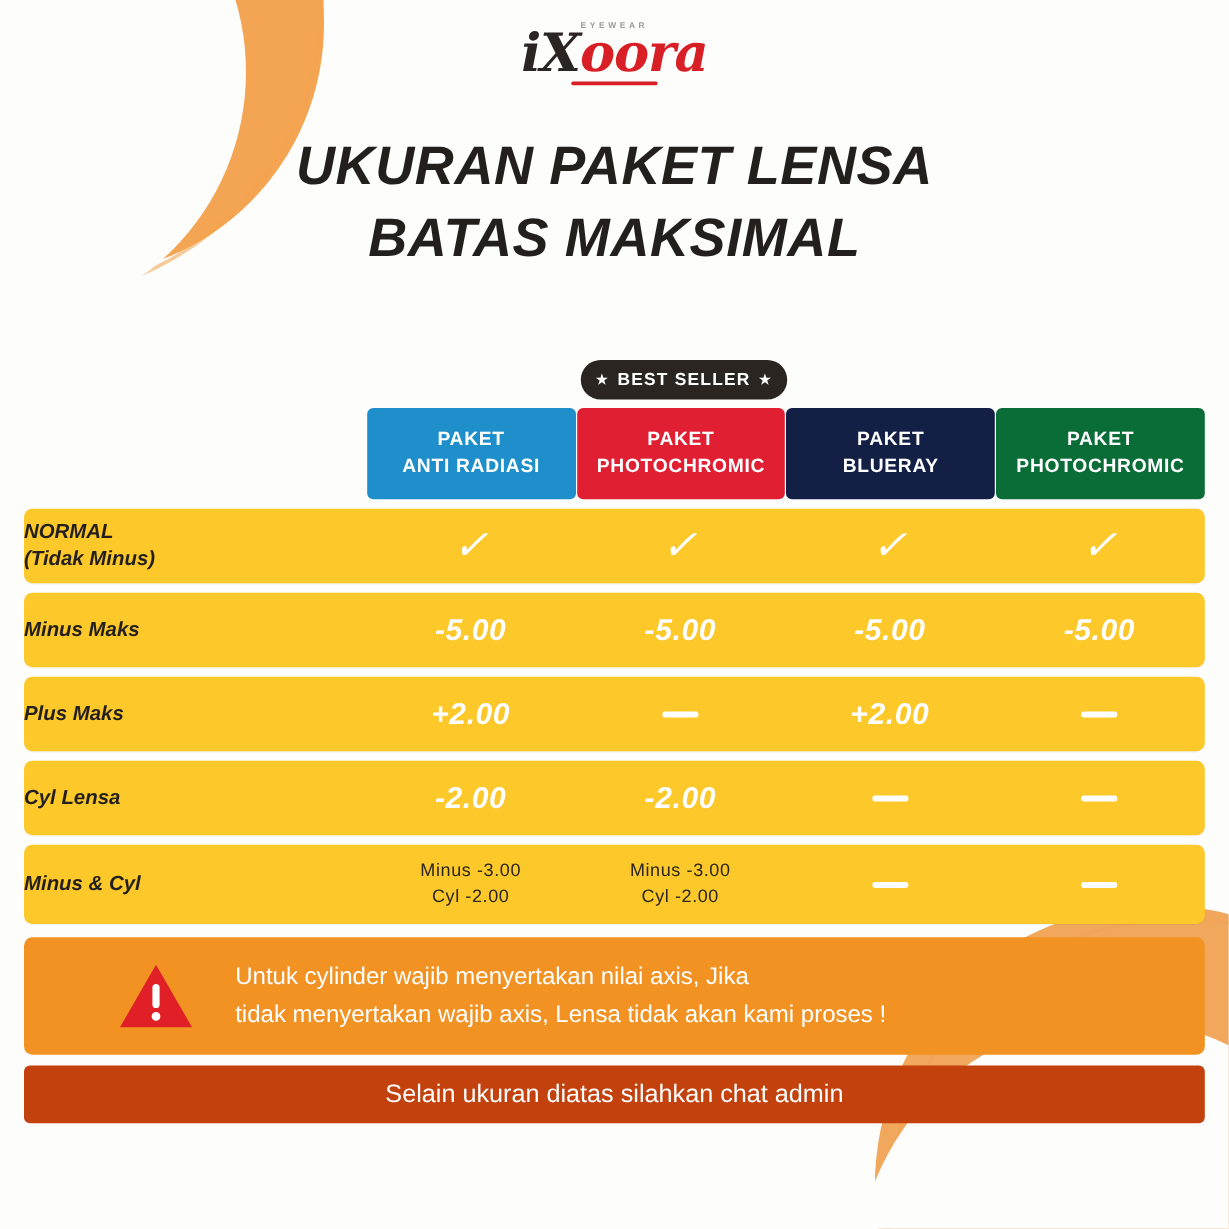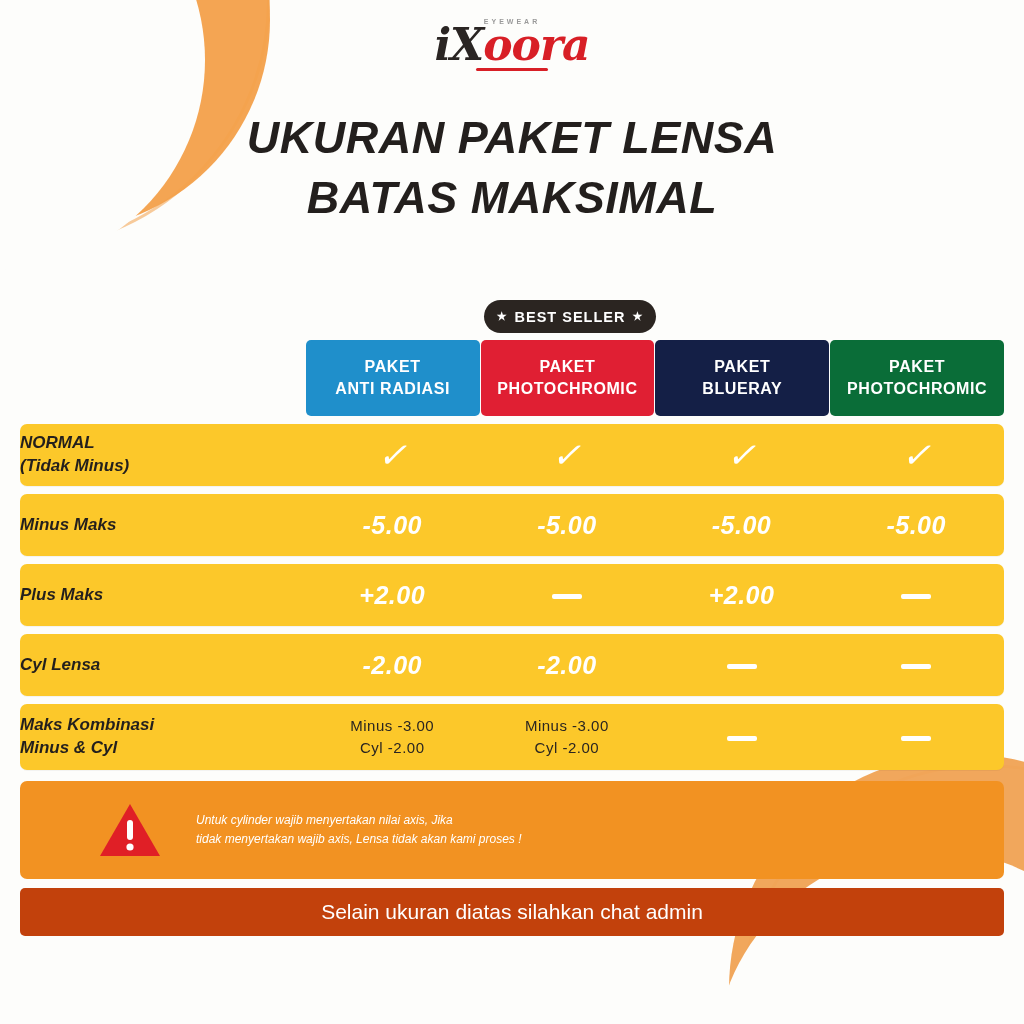--- a/index.html
+++ b/index.html
@@ -197,24 +197,23 @@
   }
   .warn-icon {
     position: absolute;
     left: 78px; top: 50%;
     transform: translateY(-50%);
     width: 64px; height: 56px;
   }
   .notice-text {
     margin-left: 96px;
     color: #ffffff;
-    font-size: 12px;
+    font-size: 20px;
     line-height: 1.6;
     max-width: 790px;
-    font-style: italic;
   }
 
   
   .footer {
     position: absolute;
     left: 20px; top: 888px;
     width: 984px; height: 48px;
     background: #c2410c;
     border-radius: 5px;
     display: flex; align-items: center; justify-content: center;
@@ -311,21 +310,20 @@
           <div>Cyl Lensa</div>
         </div>
         <div class="cell">-2.00</div>
         <div class="cell">-2.00</div>
         <div class="cell"><span class="dash"></span></div>
         <div class="cell"><span class="dash"></span></div>
       </div>
 
       <div class="row data-row tall">
         <div class="row-label">
-          <div>Maks Kombinasi</div>
           <div>Minus &amp; Cyl</div>
         </div>
         <div class="cell small">
             <div>Minus -3.00</div>
             <div>Cyl -2.00</div>
           </div>
         <div class="cell small">
             <div>Minus -3.00</div>
             <div>Cyl -2.00</div>
           </div>

